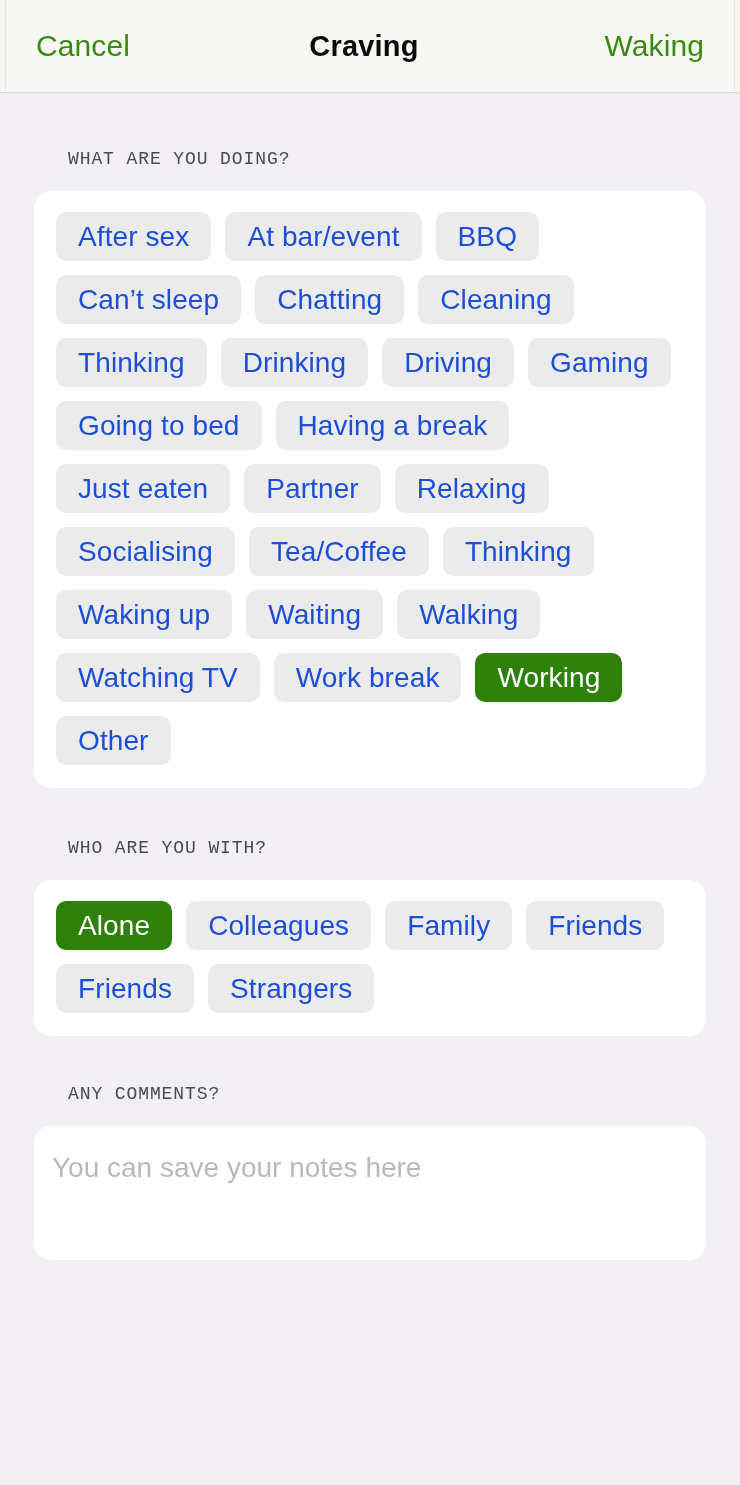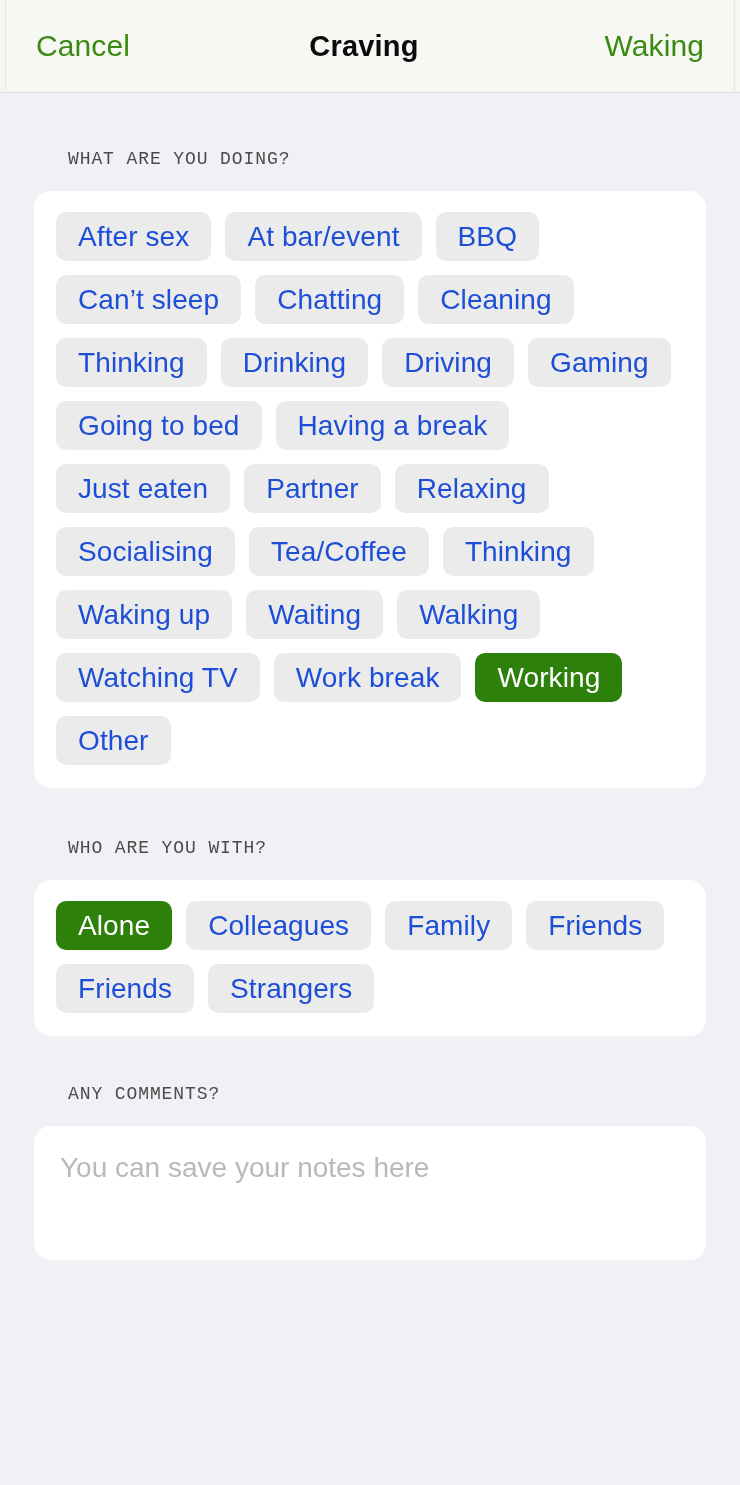--- a/index.html
+++ b/index.html
@@ -132,21 +132,21 @@
   .chip.selected {
     background: #2d8009;
     color: #ffffff;
   }
 
   
   .notes-card {
     background: #ffffff;
     border-radius: 17px;
     height: 134px;
-    padding: 24px 26px;
+    padding: 24px 18px;
   }
   .notes-input {
     width: 100%;
     height: 100%;
     border: none;
     outline: none;
     resize: none;
     background: transparent;
     font-size: 28px;
     line-height: 1.25;

